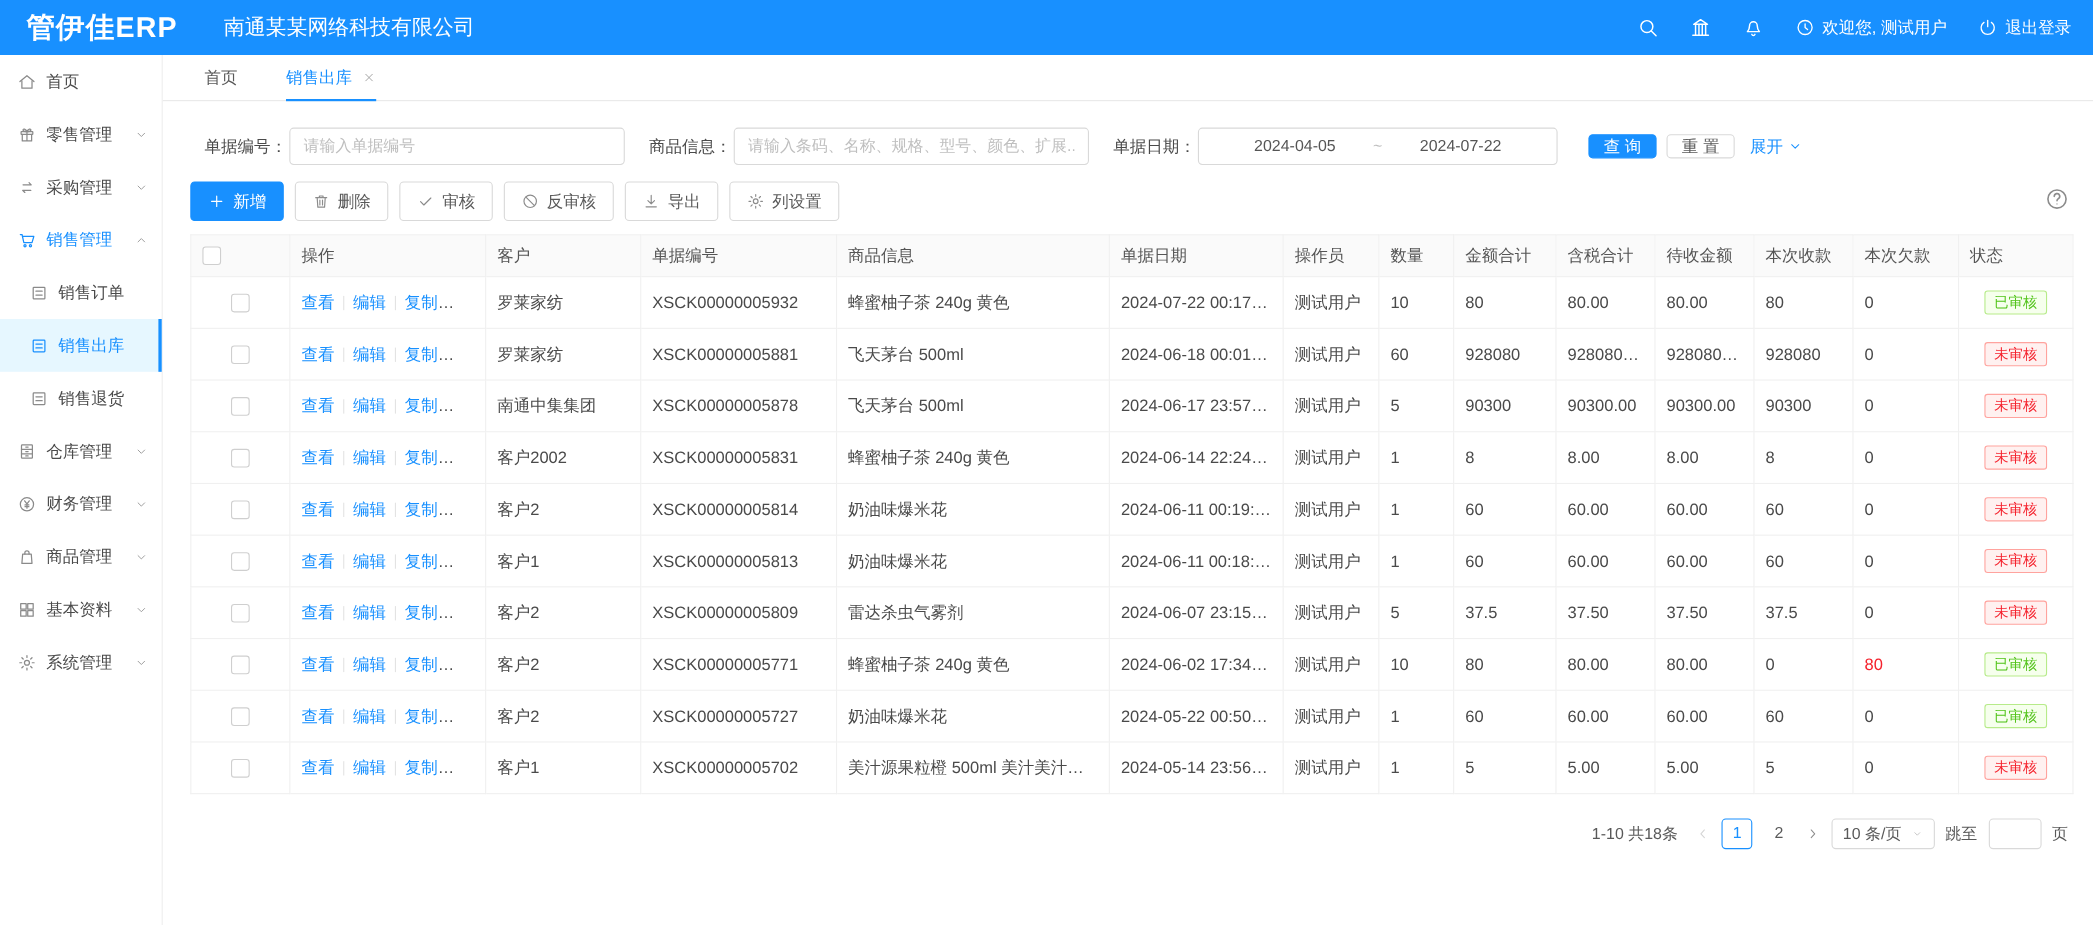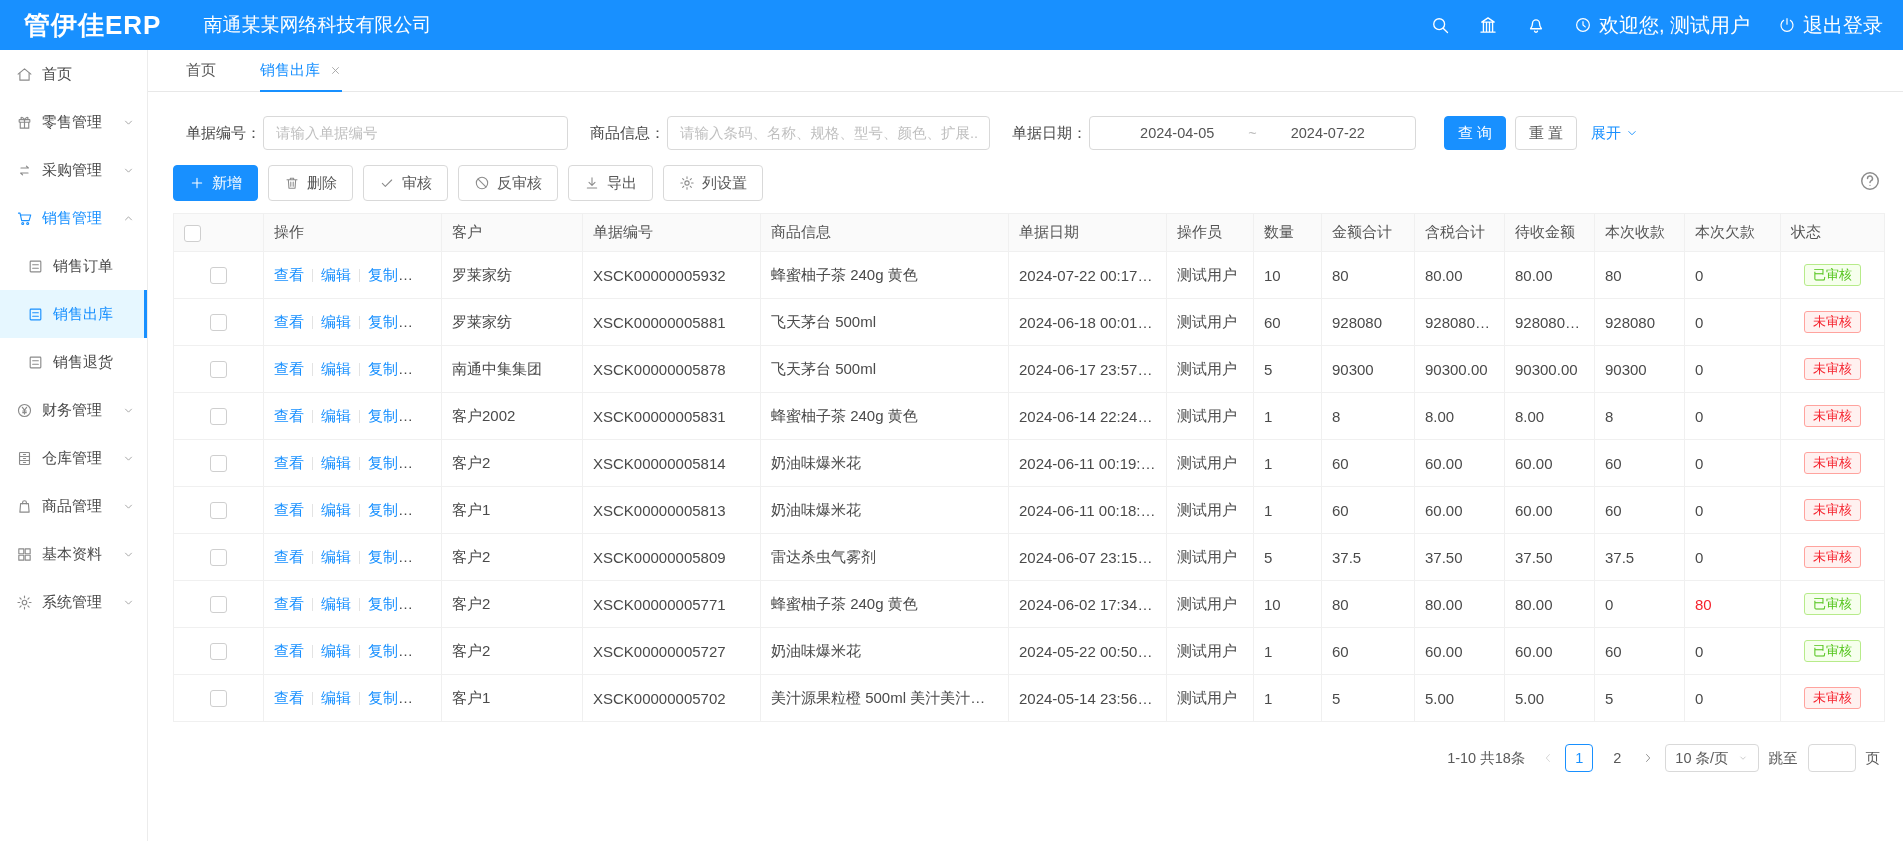--- a/index.html
+++ b/index.html
@@ -6,21 +6,21 @@
   body { font-family:"Liberation Sans","DejaVu Sans",sans-serif; background:#fff; }
   .app { position:relative; width:1903px; height:841px; overflow:hidden; background:#fff; color:#4a4a4a; font-size:15px; }
 
   
   .topbar { position:absolute; top:0; left:0; width:100%; height:50px; background:#1890ff; display:flex; align-items:center; color:#fff; }
   .logo { font-size:26px; font-weight:bold; margin-left:24px; letter-spacing:1px; white-space:nowrap; }
   .company { font-size:19px; margin-left:42px; white-space:nowrap; }
   .top-right { margin-left:auto; display:flex; align-items:center; gap:28px; margin-right:20px; }
   .top-ic { width:20px; height:20px; display:inline-flex; cursor:pointer; }
   .top-ic svg { width:100%; height:100%; }
-  .top-item { display:flex; align-items:center; gap:7px; font-size:20px; cursor:pointer; white-space:nowrap; }
+  .top-item { display:flex; align-items:center; gap:7px; font-size:15px; cursor:pointer; white-space:nowrap; }
   .top-item .top-ic { width:18px; height:18px; }
 
   
   .sidebar { position:absolute; top:50px; left:0; width:148px; bottom:0; background:#fff; border-right:1px solid #ececec; }
   .sb-item { height:48px; display:flex; align-items:center; padding-left:16px; padding-right:12px; cursor:pointer; color:#4a4a4a; position:relative; }
   .sb-item .ic { width:17px; height:17px; color:#8a8a8a; flex:none; display:inline-flex; }
   .sb-item .ic svg { width:100%; height:100%; }
   .sb-item .lbl { margin-left:9px; white-space:nowrap; }
   .sb-item .chev { margin-left:auto; width:13px; height:13px; color:#9a9a9a; display:inline-flex; }
   .sb-item .chev svg { width:100%; height:100%; }
@@ -44,21 +44,21 @@
   
   .filters { display:flex; align-items:center; margin-top:24px; padding-left:38px; height:34px; }
   .f-label { white-space:nowrap; color:#4a4a4a; }
   .f-input { height:34px; border:1px solid #d9d9d9; border-radius:4px; padding:0 12px; font-size:14.5px; color:#0f766e; outline:none; font-family:inherit; }
   .f-input::placeholder { color:#bfbfbf; }
   .in-docno { width:305px; margin-left:2px; }
   .in-product { width:323px; margin-left:2px; margin-right:22px; }
   .lab2 { margin-left:22px; }
   .daterange { width:327px; height:34px; border:1px solid #d9d9d9; border-radius:4px; display:flex; align-items:center; justify-content:center; gap:34px; color:#555; font-size:14.5px; margin-left:2px; cursor:pointer; }
   .daterange .tilde { color:#bfbfbf; }
-  .btn { height:34px; border-radius:4px; border:1px solid #d9d9d9; background:#fff; color:#595959; font-size:15px; display:inline-flex; align-items:center; justify-content:center; cursor:pointer; font-family:inherit; }
+  .btn { height:22px; border-radius:4px; border:1px solid #d9d9d9; background:#fff; color:#595959; font-size:15px; display:inline-flex; align-items:center; justify-content:center; cursor:pointer; font-family:inherit; }
   .btn-primary { background:#1890ff; border-color:#1890ff; color:#fff; }
   .btn-query { width:62px; margin-left:28px; }
   .btn-reset { width:62px; margin-left:9px; }
   .expand-link { color:#1890ff; display:inline-flex; align-items:center; gap:4px; margin-left:14px; cursor:pointer; white-space:nowrap; }
   .expand-link .chev { width:14px; height:14px; display:inline-flex; }
   .expand-link .chev svg { width:100%; height:100%; }
 
   .help-float { position:absolute; top:120px; right:22px; width:22px; height:22px; color:#8c8c8c; cursor:pointer; }
   .help-float svg { width:100%; height:100%; }
 
@@ -220,39 +220,39 @@
           <svg viewBox="0 0 24 24" fill="none" stroke="currentColor" stroke-width="1.6" stroke-linecap="round" stroke-linejoin="round">
             <rect x="4.5" y="4.5" width="15" height="15" rx="1"></rect>
             <path d="M8 9.5h8M8 14.5h8"></path>
           </svg>
         </span>
         <span class="lbl">销售退货</span>
       </div>
       <div class="sb-item">
         <span class="ic">
           <svg viewBox="0 0 24 24" fill="none" stroke="currentColor" stroke-width="1.6" stroke-linecap="round" stroke-linejoin="round">
+            <rect x="5" y="3.5" width="14" height="17" rx="1"></rect>
+            <path d="M5 9.2h14M5 14.9h14M10.5 6.3h3M10.5 12h3M10.5 17.7h3"></path>
+          </svg>
+        </span>
+        <span class="lbl">仓库管理</span>
+        <span class="chev">
+          <svg viewBox="0 0 24 24" fill="none" stroke="currentColor" stroke-width="1.6" stroke-linecap="round" stroke-linejoin="round">
+            <path d="M6.5 9.5 12 15l5.5-5.5"></path>
+          </svg>
+        </span>
+      </div>
+      <div class="sb-item">
+        <span class="ic">
+          <svg viewBox="0 0 24 24" fill="none" stroke="currentColor" stroke-width="1.6" stroke-linecap="round" stroke-linejoin="round">
             <circle cx="12" cy="12" r="8.5"></circle>
             <path d="M9 7.5l3 4 3-4M12 11.5V17M9.5 12.7h5M9.5 15h5"></path>
           </svg>
         </span>
         <span class="lbl">财务管理</span>
-        <span class="chev">
-          <svg viewBox="0 0 24 24" fill="none" stroke="currentColor" stroke-width="1.6" stroke-linecap="round" stroke-linejoin="round">
-            <path d="M6.5 9.5 12 15l5.5-5.5"></path>
-          </svg>
-        </span>
-      </div>
-      <div class="sb-item">
-        <span class="ic">
-          <svg viewBox="0 0 24 24" fill="none" stroke="currentColor" stroke-width="1.6" stroke-linecap="round" stroke-linejoin="round">
-            <rect x="5" y="3.5" width="14" height="17" rx="1"></rect>
-            <path d="M5 9.2h14M5 14.9h14M10.5 6.3h3M10.5 12h3M10.5 17.7h3"></path>
-          </svg>
-        </span>
-        <span class="lbl">仓库管理</span>
         <span class="chev">
           <svg viewBox="0 0 24 24" fill="none" stroke="currentColor" stroke-width="1.6" stroke-linecap="round" stroke-linejoin="round">
             <path d="M6.5 9.5 12 15l5.5-5.5"></path>
           </svg>
         </span>
       </div>
       <div class="sb-item">
         <span class="ic">
           <svg viewBox="0 0 24 24" fill="none" stroke="currentColor" stroke-width="1.6" stroke-linecap="round" stroke-linejoin="round">
             <path d="M6.5 8h11l1 12h-13z"></path>

